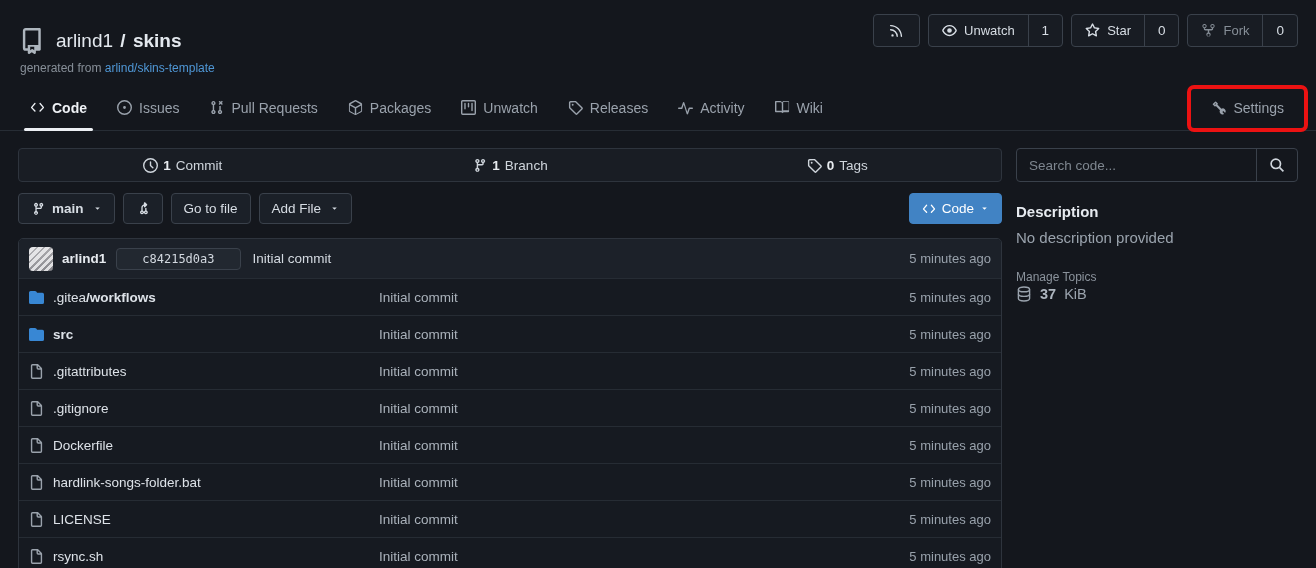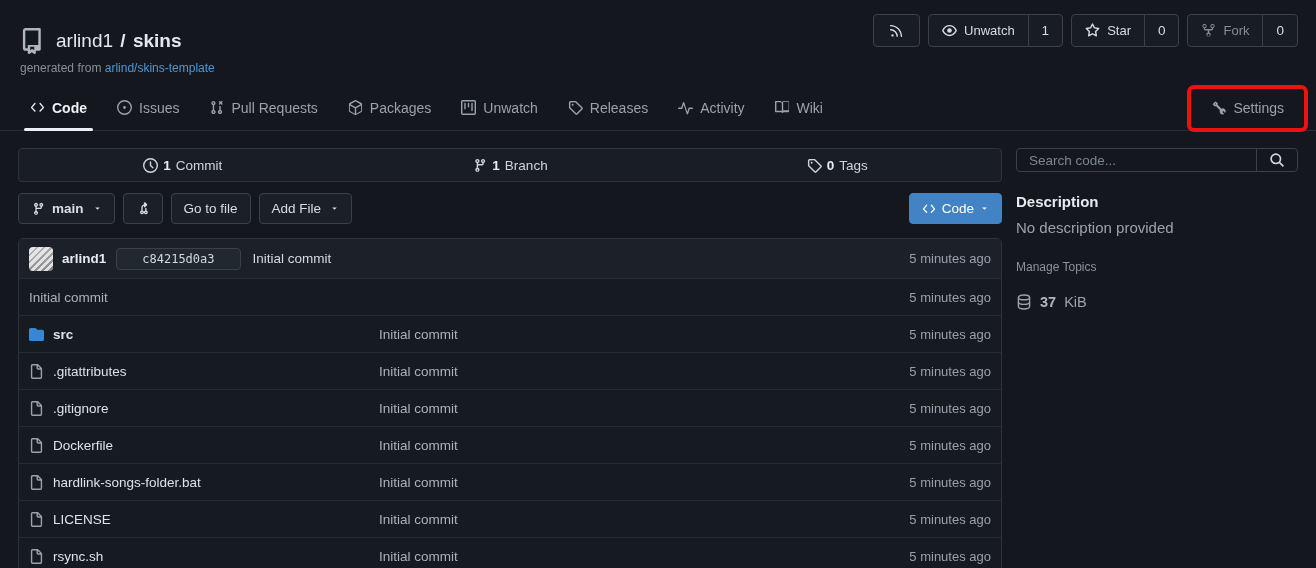--- a/index.html
+++ b/index.html
@@ -78,28 +78,28 @@
   .frow { display:flex; align-items:center; height:37px; padding:0 10px; border-top:1px solid #262c34; }
   .fname-cell { flex:0 0 350px; display:flex; align-items:center; gap:9px; overflow:hidden; }
   .fname { color:#dde2e8; font-size:13.5px; white-space:nowrap; }
   .fname .bold { font-weight:700; }
   .folder-icon { color:#3887d4; }
   .file-icon { color:#9aa2ac; }
   .fmsg-cell { flex:1; color:#aab2bb; font-size:13.5px; }
   .ftime-cell { color:#98a1ab; font-size:13px; text-align:right; }
 
   
-  .searchbar { display:flex; align-items:stretch; border:1px solid #3a414b; border-radius:4px; height:24px; background:#14171d; overflow:hidden; }
+  .searchbar { display:flex; align-items:stretch; border:1px solid #3a414b; border-radius:4px; height:34px; background:#14171d; overflow:hidden; }
   .searchbar input { flex:1; background:transparent; border:none; outline:none; color:#d7dde4; font-family:"Liberation Sans",sans-serif; font-size:13.5px; padding:0 12px; }
   .searchbar input::placeholder { color:#7e868f; }
   .search-btn { width:41px; display:flex; align-items:center; justify-content:center; border-left:1px solid #3a414b; color:#cfd5dc; cursor:pointer; }
   .desc-title { margin-top:21px; font-size:15px; font-weight:700; color:#e6eaef; }
   .desc-text { margin-top:9px; font-size:15px; color:#9aa3ad; }
   .manage-topics { margin-top:24px; font-size:12px; color:#8b939c; cursor:pointer; display:inline-block; }
-  .size-row { margin-top:20px; display:flex; align-items:center; gap:8px; color:#9aa3ad; font-size:14.5px; }
+  .size-row { margin-top:2px; display:flex; align-items:center; gap:8px; color:#9aa3ad; font-size:14.5px; }
   .size-row b { color:#aeb6bf; }
   .db-icon { color:#9aa3ad; }
 </style>
 </head>
 <body>
 
 <div class="hdr">
   <div class="hdr-top">
     <div class="title-wrap">
       <div class="title-row">
@@ -328,20 +328,28 @@
     <div class="ftable">
       <div class="commit-row">
         <span class="avatar"></span>
         <a class="commit-author">arlind1</a>
         <a class="hash-pill">c84215d0a3</a>
         <a class="commit-msg">Initial commit</a>
         <span class="commit-time">5 minutes ago</span>
       </div>
 
       <div class="frow">
+        <span class="fname-cell">
+          <span class="folder-icon">
+            <svg width="15" height="15" viewBox="0 0 16 16" fill="currentColor">
+                <path d="M1.75 1h4.59c.55 0 1.07.26 1.4.7l.9 1.2a.25.25 0 0 0 .2.1h5.41c.97 0 1.75.78 1.75 1.75v8.5A1.75 1.75 0 0 1 14.25 15H1.75A1.75 1.75 0 0 1 0 13.25v-10.5C0 1.78.78 1 1.75 1Z"></path>
+              </svg>
+          </span>
+          <a class="fname"><span>.gitea</span><span class="bold">/workflows</span></a>
+        </span>
         <a class="fmsg-cell">Initial commit</a>
         <span class="ftime-cell">5 minutes ago</span>
       </div>
 
       <div class="frow">
         <span class="fname-cell">
           <span class="folder-icon">
             <svg width="15" height="15" viewBox="0 0 16 16" fill="currentColor">
                 <path d="M1.75 1h4.59c.55 0 1.07.26 1.4.7l.9 1.2a.25.25 0 0 0 .2.1h5.41c.97 0 1.75.78 1.75 1.75v8.5A1.75 1.75 0 0 1 14.25 15H1.75A1.75 1.75 0 0 1 0 13.25v-10.5C0 1.78.78 1 1.75 1Z"></path>
               </svg>

